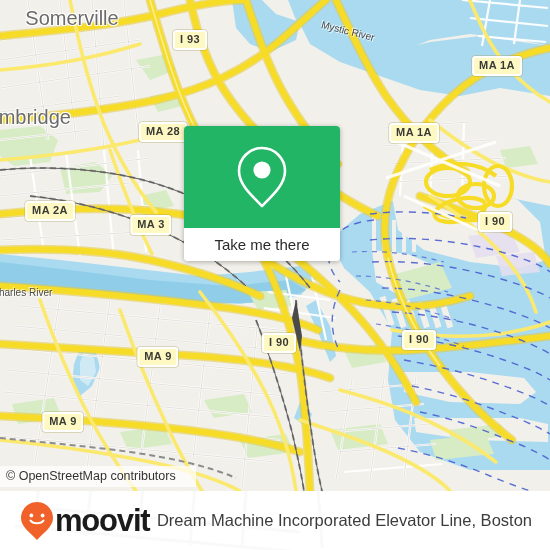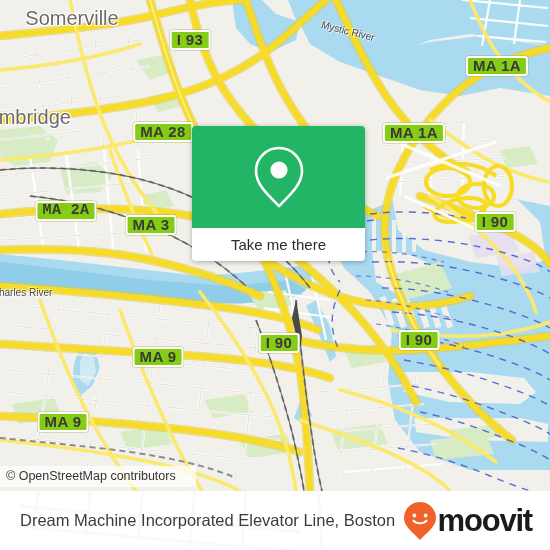--- a/index.html
+++ b/index.html
@@ -10,25 +10,25 @@
   }
   #root{position:relative;width:550px;height:550px;overflow:hidden;background:#fff;}
 
   
   #map{position:absolute;left:0;top:0;width:550px;height:491px;overflow:hidden;background:#f2f0ea;}
   #mapsvg{position:absolute;left:0;top:0;}
 
   
   .shield{
     position:absolute;
-    background:#84cc16;
+    background:#fef9c3;
     border:2px solid #ffffff;
     border-radius:3px;
     color:#3a3a35;
-    font-size:15px;
+    font-size:11px;
     font-weight:bold;
     letter-spacing:.4px;
     padding:1px 5px 2px 5px;
     line-height:13px;
     white-space:nowrap;
     box-shadow:0 0 0 .5px rgba(150,140,60,.55);
     transform:translate(-50%,-50%);
   }
 
   
@@ -43,21 +43,21 @@
       1px -1px 0 rgba(255,255,255,.9),-1px -1px 0 rgba(255,255,255,.9);
   }
   .wlabel{
     position:absolute;color:#4a4a4a;font-size:10px;white-space:nowrap;
     transform:translate(-50%,-50%);
     text-shadow:1px 1px 0 rgba(255,255,255,.8),-1px -1px 0 rgba(255,255,255,.8);
   }
 
   
   #card{
-    position:absolute;left:192px;top:126px;width:173px;
+    position:absolute;left:184px;top:126px;width:156px;
     border-radius:4px;overflow:hidden;
     box-shadow:0 1px 5px rgba(0,0,0,.30);
   }
   #card-top{
     height:102px;background:#22b565;
     display:flex;align-items:center;justify-content:center;
   }
   #card-btn{
     height:33px;background:#ffffff;
     display:flex;align-items:center;justify-content:center;
@@ -322,21 +322,21 @@
     <div class="plabel" style="left:72px;top:18px;">Somerville</div>
     <div class="plabel" style="left:22px;top:117px;">Cambridge</div>
 
     <div class="wlabel" style="left:348px;top:31px;transform:translate(-50%,-50%) rotate(14deg);">Mystic River</div>
     <div class="wlabel" style="left:22px;top:292px;">Charles River</div>
 
     <div class="shield" style="left:190px;top:40px;">I 93</div>
     <div class="shield" style="left:497px;top:66px;">MA 1A</div>
     <div class="shield" style="left:414px;top:133px;">MA 1A</div>
     <div class="shield" style="left:163px;top:132px;text-align:center;">MA 28</div>
-    <div class="shield" style="left:66px;top:211px;font-family:Liberation Mono, monospace;">MA 2A</div>
+    <div class="shield" style="left:50px;top:211px;">MA 2A</div>
     <div class="shield" style="left:151px;top:225px;">MA 3</div>
     <div class="shield" style="left:495px;top:222px;">I 90</div>
     <div class="shield" style="left:279px;top:343px;">I 90</div>
     <div class="shield" style="left:419px;top:340px;">I 90</div>
     <div class="shield" style="left:158px;top:357px;">MA 9</div>
     <div class="shield" style="left:63px;top:422px;">MA 9</div>
 
     <div id="card">
       <div id="card-top">
         <svg width="52" height="66" viewBox="0 0 52 66">
@@ -358,26 +358,26 @@
         <path d="M0,416 C50,418 110,422 168,428 C226,434 270,442 300,452"></path>
         <path d="M150,400 C160,440 170,470 180,491 M0,436 L276,462"></path>
         <path d="M60,296 L34,530 M110,300 L86,536 M160,306 L138,540 M210,312 L190,546 M258,318 L242,548"></path>
         <path d="M20,506 L300,532 M14,526 L300,552"></path>
         <path d="M300,452 C330,462 362,472 392,486"></path>
         <path d="M310,420 C314,452 318,474 322,548"></path>
       </g>
     </svg>
 
     <div id="footer-inner">
-      <div id="ftitle">Dream Machine Incorporated Elevator Line, Boston</div>
       <div id="brand">
         <svg width="34" height="40" viewBox="0 0 34 40">
           <path d="M17 1 C8.2 1 1 8.2 1 17 C1 26 10 31 17 39 C24 31 33 26 33 17 C33 8.2 25.8 1 17 1 Z" fill="#f0622a"></path>
           <circle cx="11.4" cy="14.5" r="1.9" fill="#ffffff"></circle>
           <circle cx="22.6" cy="14.5" r="1.9" fill="#ffffff"></circle>
           <path d="M10.5 19.5 C13 23.2 21 23.2 23.5 19.5" fill="none" stroke="#ffffff" stroke-width="2.1" stroke-linecap="round"></path>
         </svg>
         <div id="brandword">moovit</div>
       </div>
+      <div id="ftitle">Dream Machine Incorporated Elevator Line, Boston</div>
     </div>
   </div>
 
 </div>
 
 </body></html>

